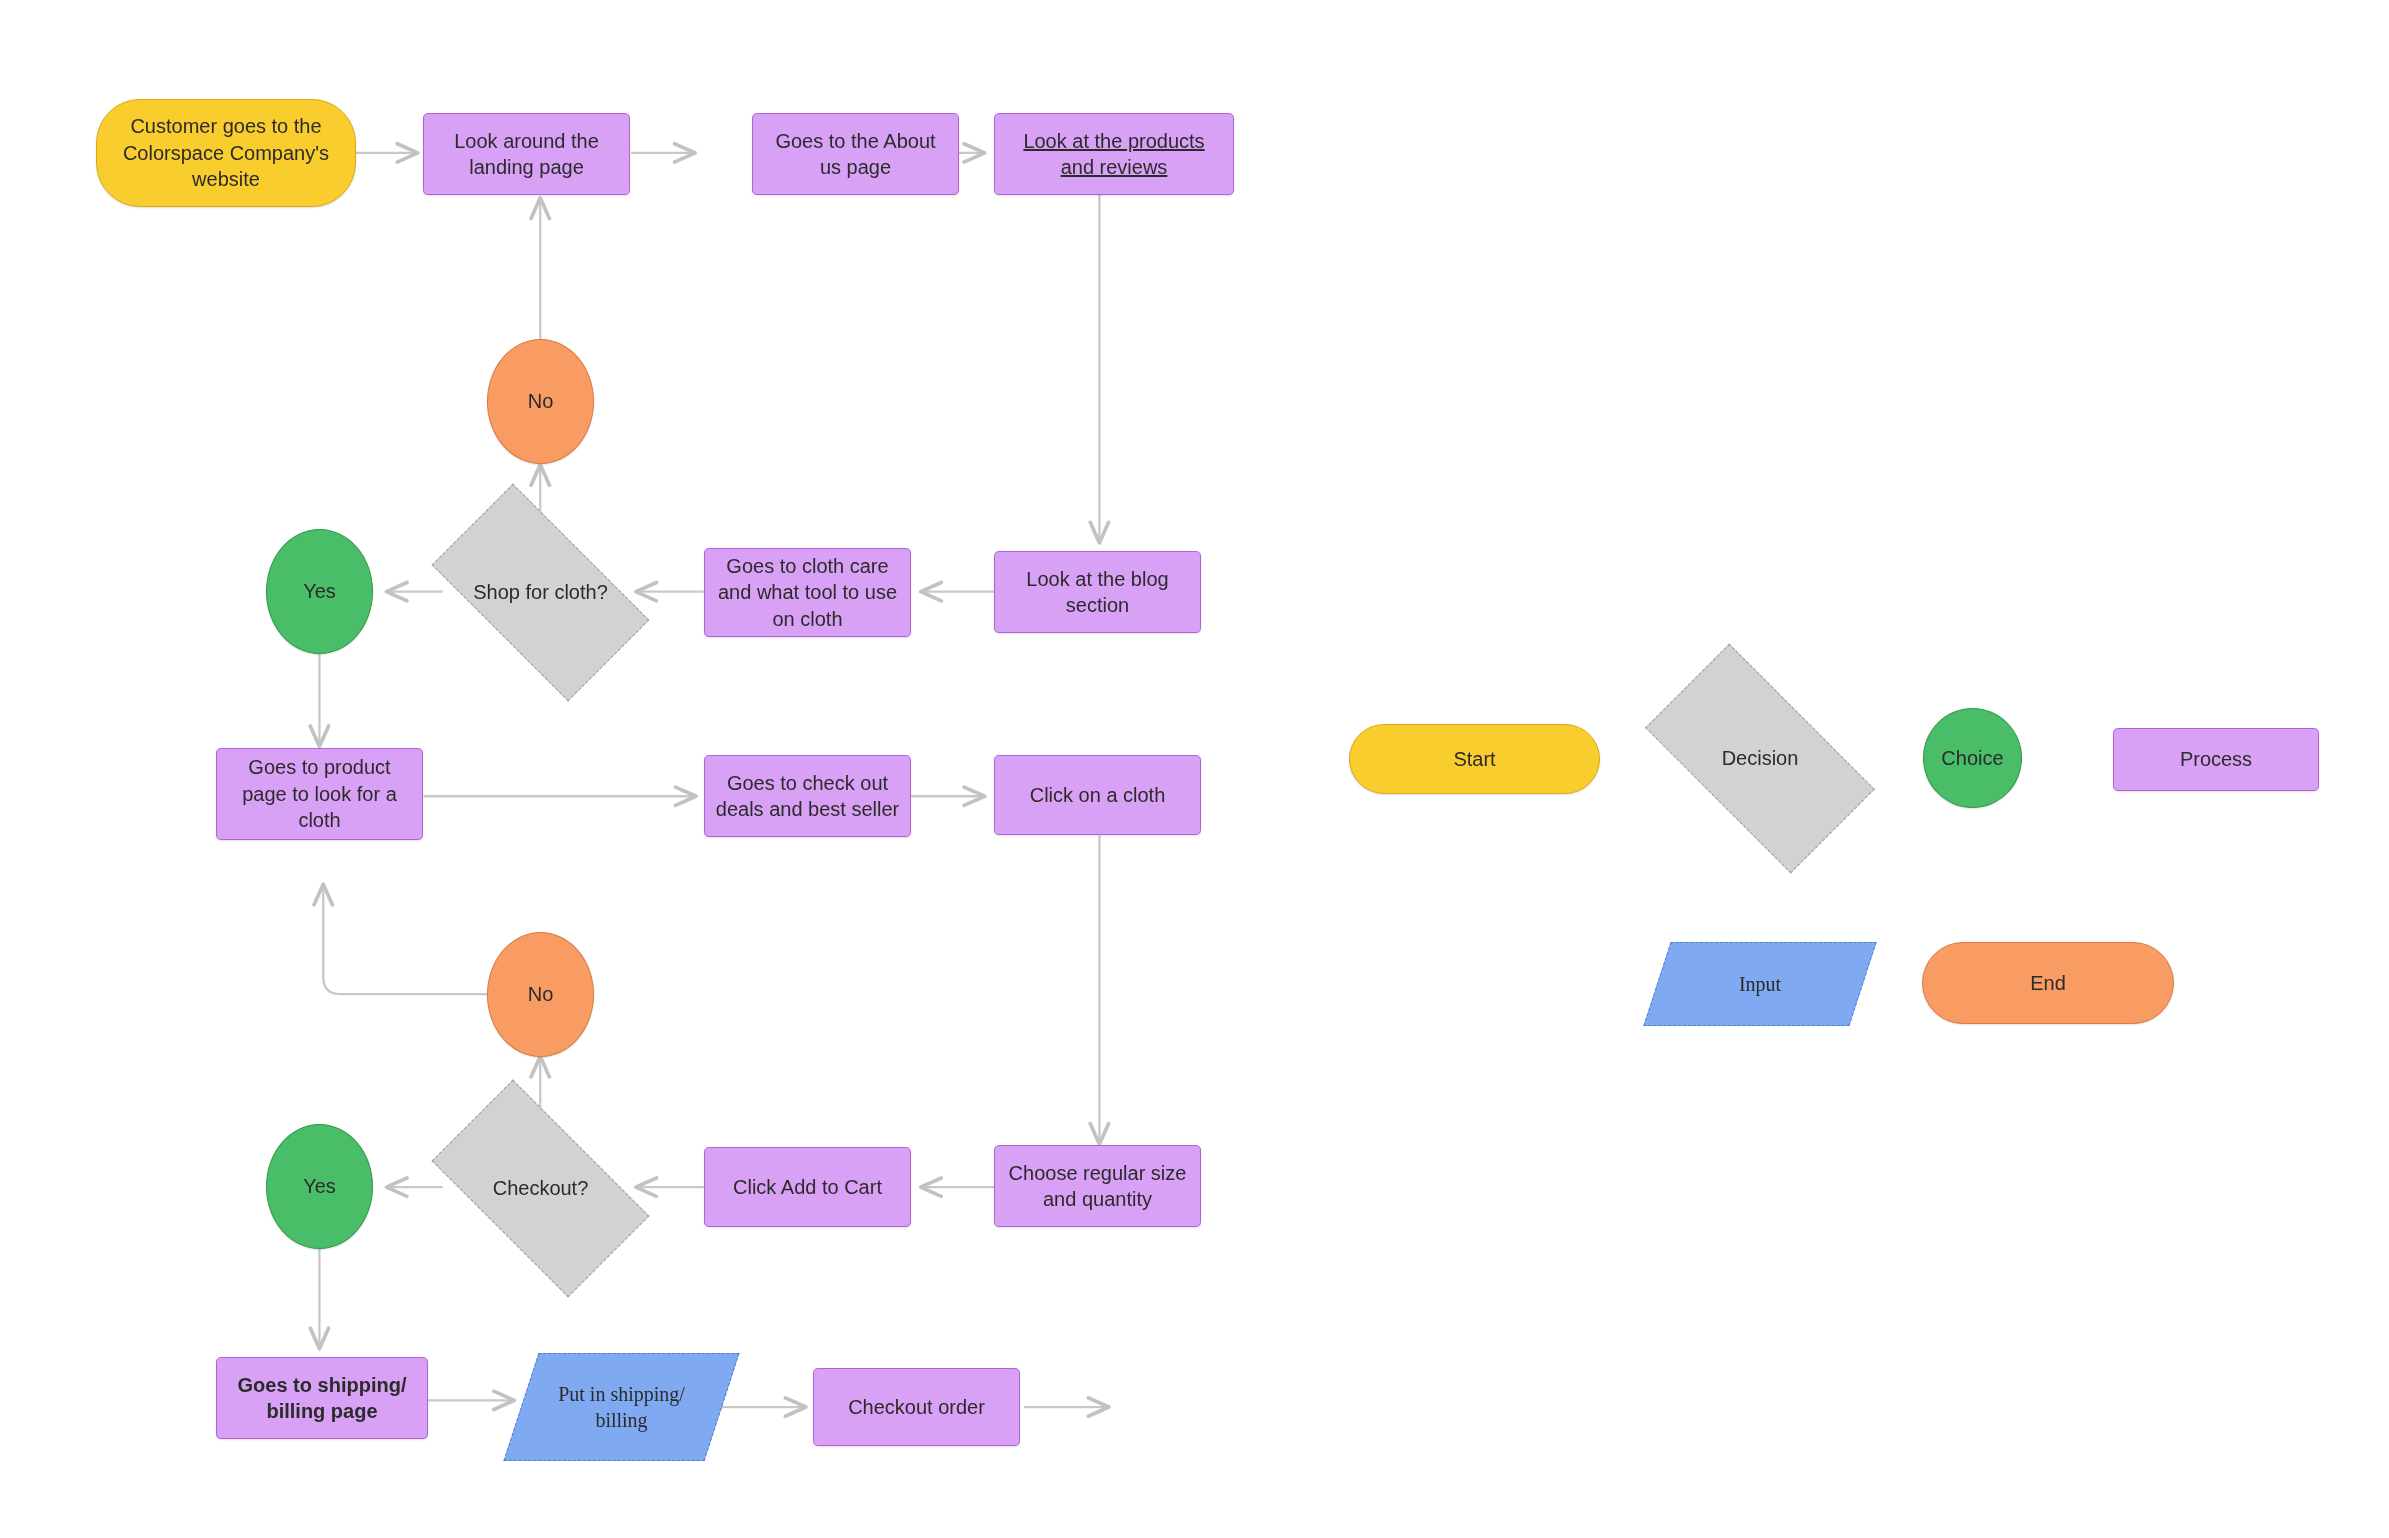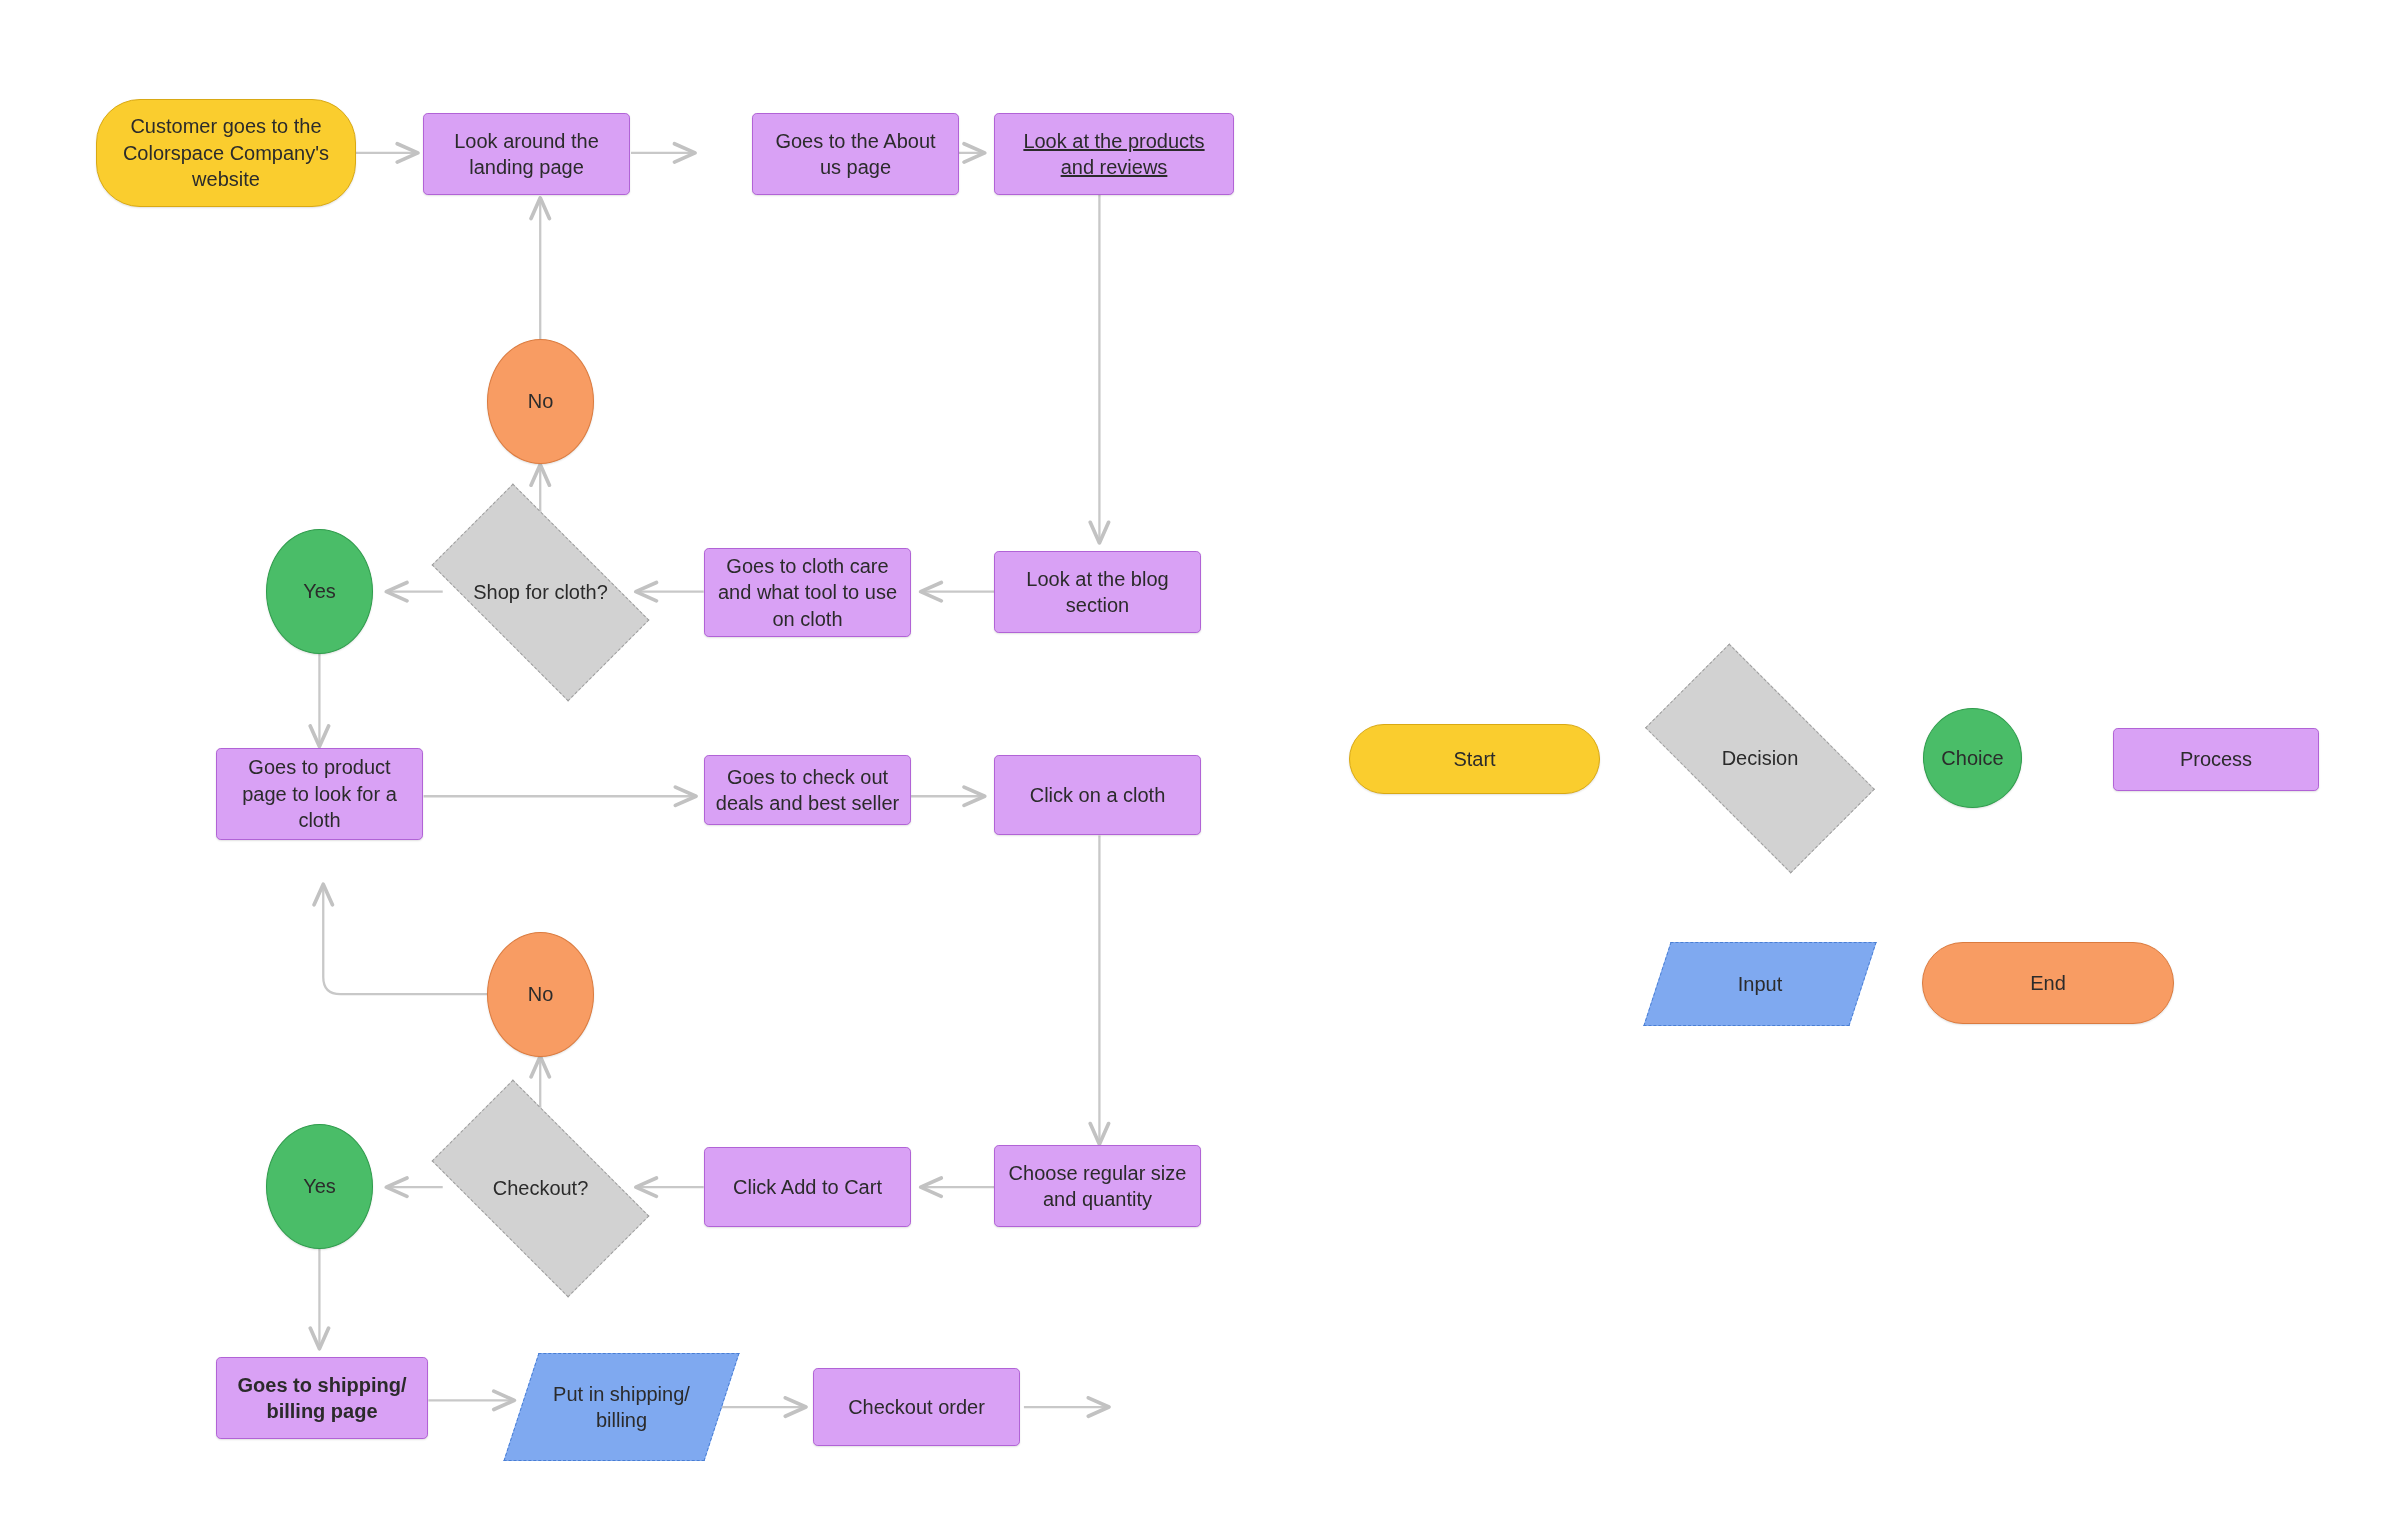--- a/index.html
+++ b/index.html
@@ -78,20 +78,21 @@
     transform: rotate(45deg);
     z-index: 0;
   }
   .shape-decision .dlabel {
     position: relative;
     z-index: 1;
   }
   .shape-input {
     background: transparent;
     border: none;
+    font-family: Liberation Serif, serif;
   }
   .shape-input .para-bg {
     position: absolute;
     left: 0; top: 0; width: 100%; height: 100%;
     background: #7fa9f0;
     border: 1.9px dashed #4a7fd4;
     transform: skewX(-18deg);
     z-index: 0;
   }
   .shape-input .plabel {
@@ -193,21 +194,21 @@
   </div>
 
   <div class="node shape-process" style="left:994px; top:551px; width:207px; height:82px;">
     <span>Look at the blog section</span>
   </div>
 
   <div class="node shape-process" style="left:216px; top:748px; width:207px; height:92px;">
     <span>Goes to product page to look for a cloth</span>
   </div>
 
-  <div class="node shape-process" style="left:704px; top:755px; width:207px; height:70px;">
+  <div class="node shape-process" style="left:704px; top:755px; width:207px; height:82px;">
     <span>Goes to check out deals and best seller</span>
   </div>
 
   <div class="node shape-process" style="left:994px; top:755px; width:207px; height:80px;">
     <span>Click on a cloth</span>
   </div>
 
   <div class="node shape-choice-orange" style="left:487px; top:932px; width:107px; height:125px;">
     <span>No</span>
   </div>

